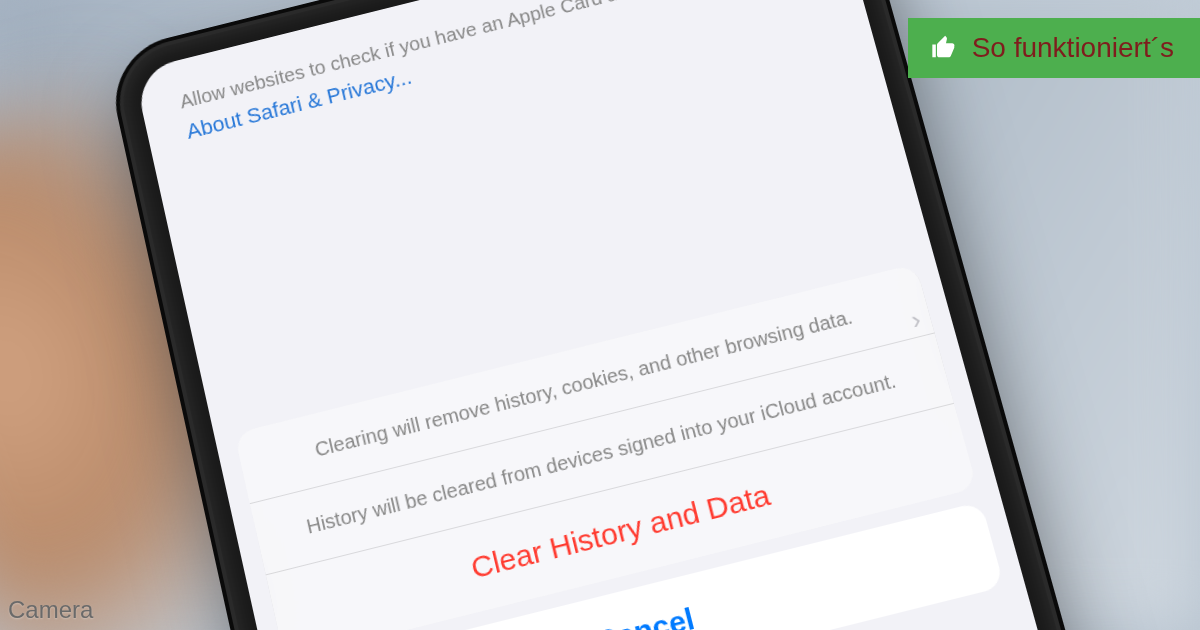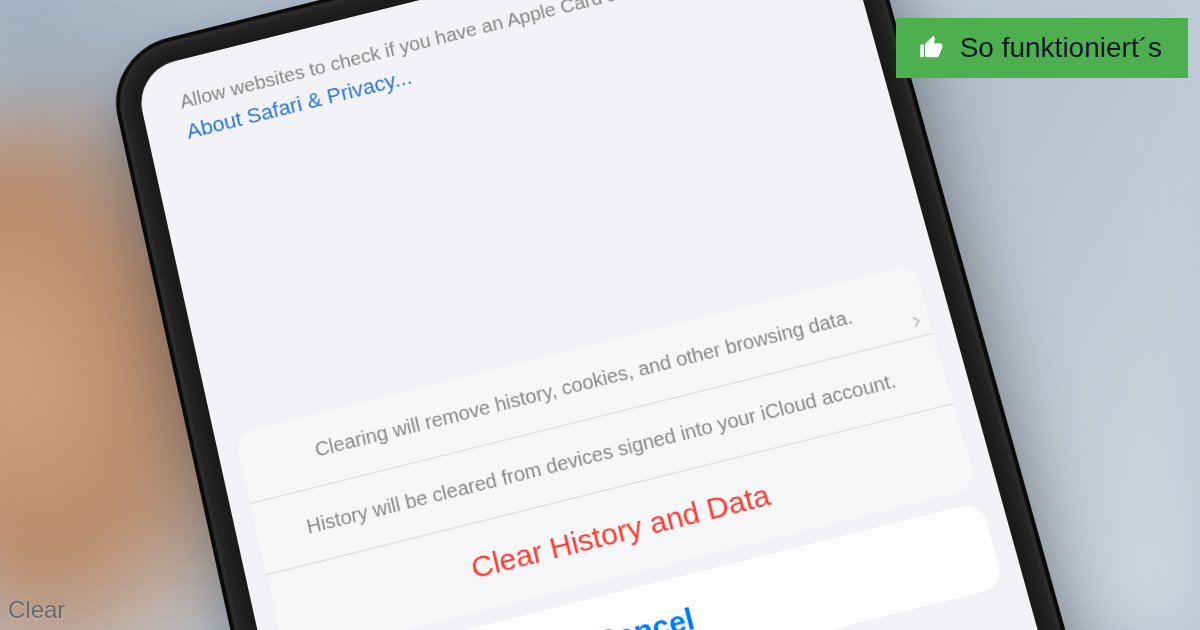--- a/index.html
+++ b/index.html
@@ -129,23 +129,23 @@
       font-size: 24px;
       font-weight: 400;
       z-index: 100;
       text-shadow: 0 1px 2px rgba(255,255,255,0.3);
     }
     
     
     .badge {
       position: absolute;
       top: 18px;
-      right: 12px;
+      right: 0;
       background: #4daf4e;
-      color: #0f172a;
+      color: #7f1d1d;
       padding: 14px 26px 14px 22px;
       font-size: 28px;
       font-weight: 400;
       display: flex;
       align-items: center;
       gap: 14px;
       z-index: 100;
     }
     
     .thumbs-icon {
@@ -193,13 +193,13 @@
   </div>
 </div>
 
 <div class="badge">
   <svg class="thumbs-icon" viewBox="0 0 24 24">
     <path d="M2 20h3V9H2v11zm19-10c0-1.1-.9-2-2-2h-5.3l.8-3.8v-.4c0-.4-.2-.8-.4-1.1L13 1.6 6.6 8c-.4.4-.6.9-.6 1.4V18c0 1.1.9 2 2 2h8c.8 0 1.5-.5 1.8-1.2l2.9-6.8c.1-.2.1-.5.1-.7V10z"></path>
   </svg>
   <span>So funktioniert´s</span>
 </div>
 
-<div class="watermark">Clear</div>
+<div class="watermark">Camera</div>
 
 </body></html>

